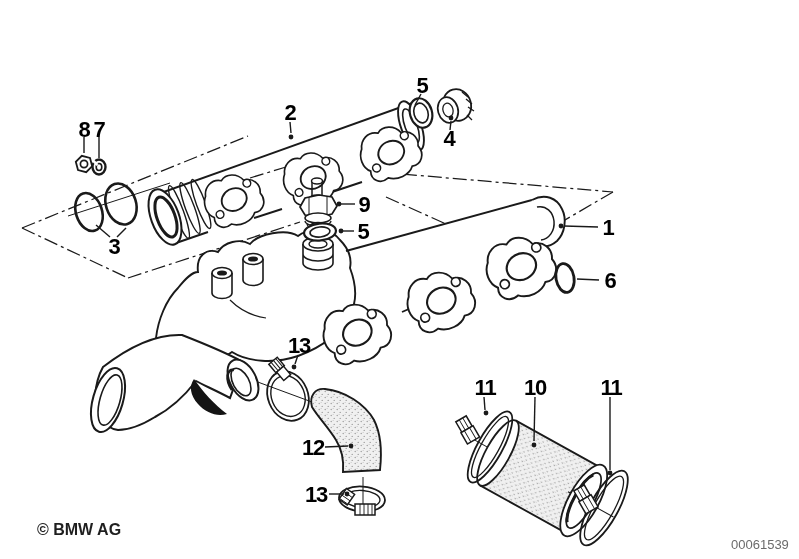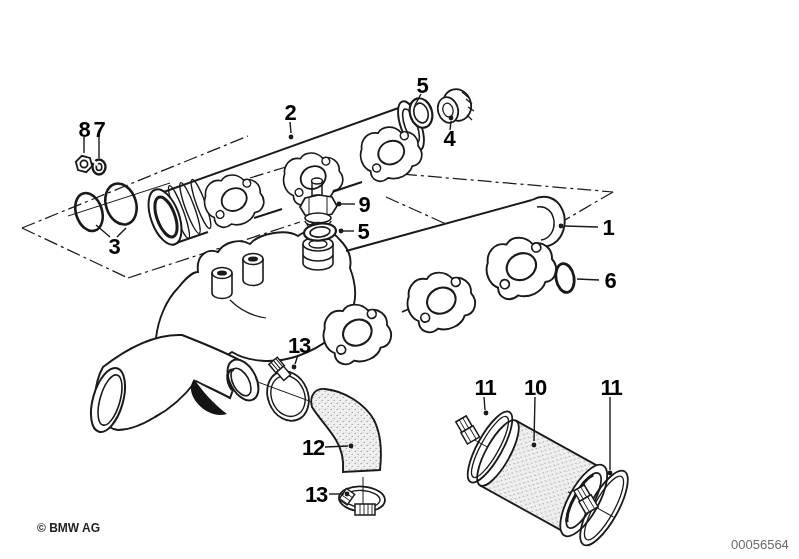--- a/index.html
+++ b/index.html
@@ -7,21 +7,21 @@
          font-family:"Liberation Sans",sans-serif;}
   svg{display:block;}
   .ln{stroke:#1a1a1a;fill:none;}
   .phantom{stroke:#1a1a1a;stroke-width:1.25;fill:none;stroke-dasharray:14 4 3 4;}
   .axis{stroke:#1a1a1a;stroke-width:1;fill:none;}
   .wfill{fill:#ffffff;stroke:#1a1a1a;}
   .callout{font:bold 22px "Liberation Sans",sans-serif;fill:#000;text-anchor:middle;
            dominant-baseline:central;letter-spacing:-1.2px;}
   .leader{stroke:#1a1a1a;stroke-width:1.4;fill:none;}
   .dot{fill:#1a1a1a;}
-  #copyright{position:absolute;left:37px;top:521px;font-weight:bold;font-size:12px;
+  #copyright{position:absolute;left:37px;top:521px;font-weight:bold;font-size:16px;
              color:#1f1f1f;letter-spacing:0px;}
   #imgnum{position:absolute;left:731px;top:537px;font-size:13px;color:#6b6b6b;}
 </style>
 </head>
 <body>
 
 <div id="stage">
 <svg id="diagram-svg" width="799" height="559" viewBox="0 0 799 559">
 
   <defs>
@@ -269,14 +269,14 @@
         <polyline points="535,397 534,441" class="leader"></polyline>
         <circle cx="534" cy="445" r="2.4" class="dot"></circle>
         <text x="535" y="387" class="callout">10</text>
         <polyline points="610,397 610,470" class="leader"></polyline>
         <circle cx="610" cy="473" r="2.4" class="dot"></circle>
         <text x="611" y="387" class="callout">11</text>
       </g>
 </svg>
 
 <div id="copyright">© BMW AG</div>
-<div id="imgnum">00056564</div>
+<div id="imgnum">00061539</div>
 </div>
 
 </body></html>

